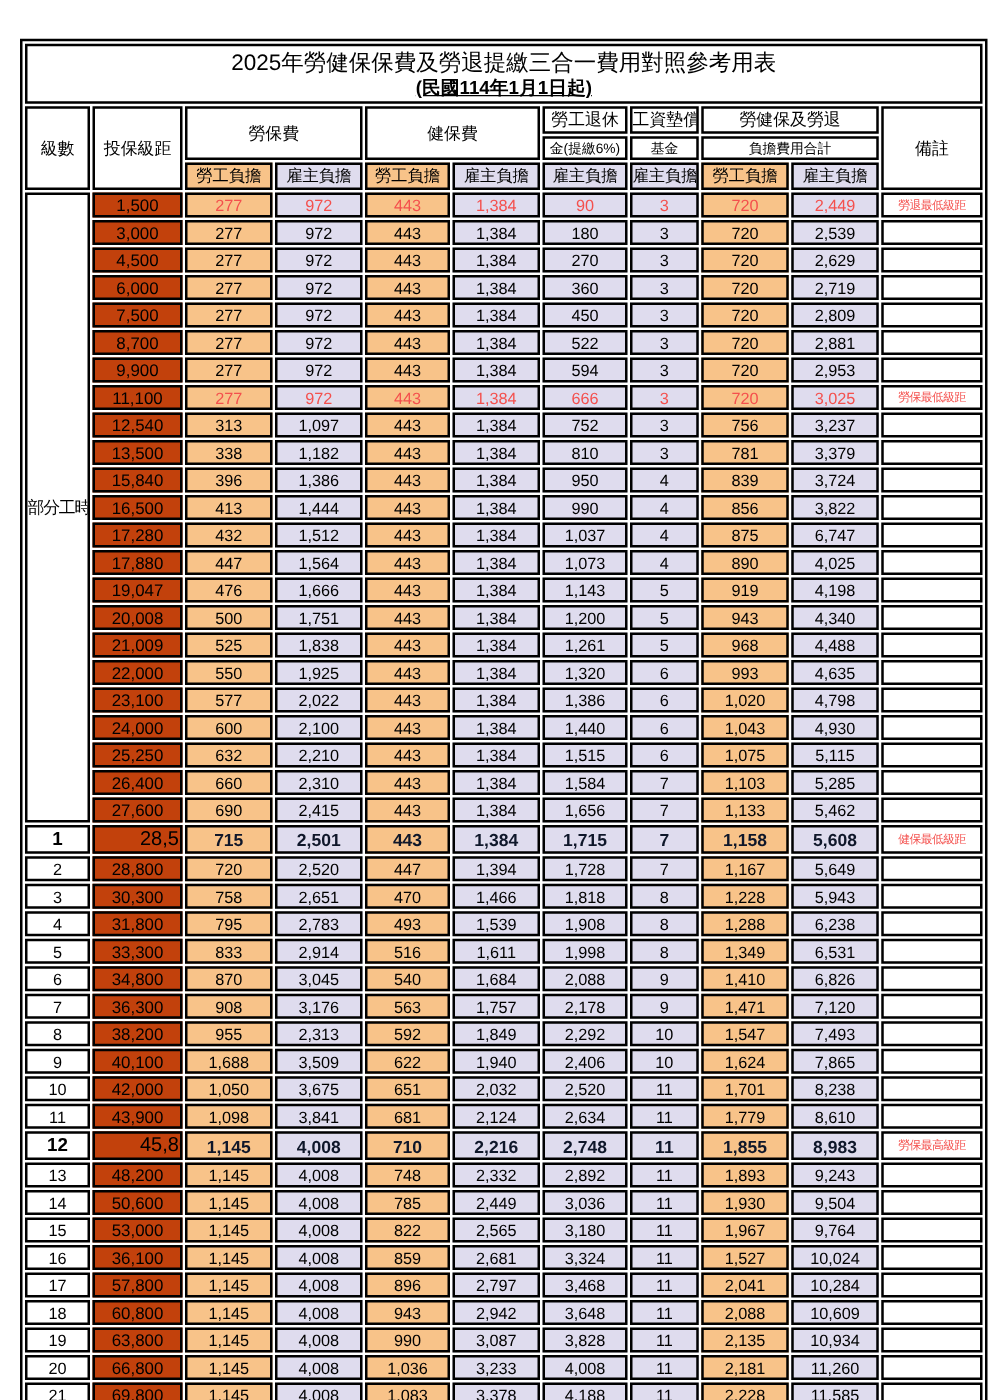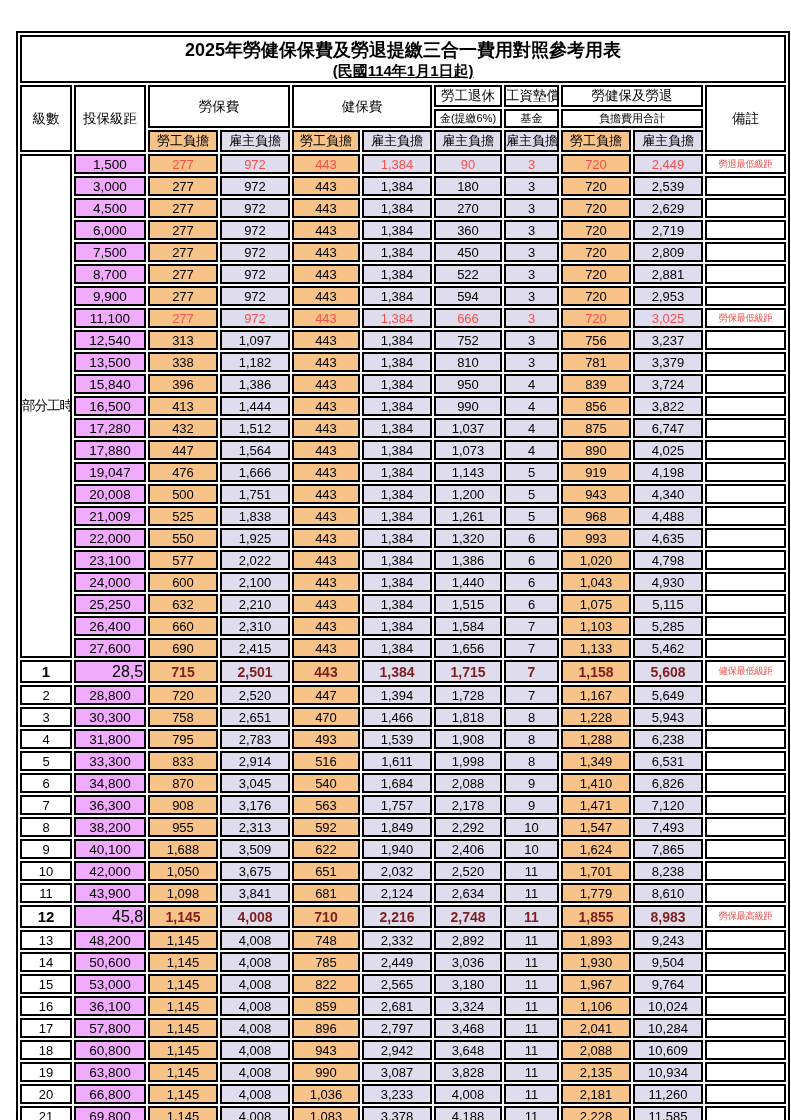--- a/index.html
+++ b/index.html
@@ -21,35 +21,35 @@
     border: 2px solid #000;
     box-sizing: border-box;
     text-align: center;
     vertical-align: middle;
     padding: 0;
     overflow: hidden;
     white-space: nowrap;
     font-weight: normal;
   }
   .title-cell { height: 48px; }
-  .title-main { font-size: 18px; font-weight: bold; line-height: 1.35; }
+  .title-main { font-size: 18px; font-weight: normal; line-height: 1.35; }
   .title-sub  { font-size: 15px; font-weight: bold; line-height: 1.2; text-decoration: underline; }
   .h1 { height: 17px; font-size: 13.5px; }
   .h2 { height: 17px; font-size: 11px; }
   .sub { height: 20px; font-size: 13px; }
   .c-emp { background: #f8c389; }
   .c-er  { background: #dfdcee; }
   td.level   { font-size: 13px; background: #fff; }
   td.group   { font-size: 13.5px; letter-spacing: -1px; }
-  td.bracket { font-size: 13.5px; background: #f0abfc; }
+  td.bracket { font-size: 13.5px; background: #c2410c; }
   td.val     { font-size: 13px; height: 20px; }
   td.remark  { font-size: 9.5px; font-weight: normal; color: #f4504d; background: #fff; letter-spacing: -0.5px; }
   tr.red td.val { color: #f4504d; }
   tr.hl td { height: 23px; }
-  tr.hl td.val { color: #7f1d1d; font-weight: bold; font-size: 14px; }
+  tr.hl td.val { color: #0f172a; font-weight: bold; font-size: 14px; }
   tr.hl td.bracket { font-weight: normal; font-size: 16px; padding-left: 36px; }
   tr.hl td.level { font-weight: bold; font-size: 15px; }
 </style>
 </head>
 <body>
 
 <div class="page">
   <table class="fee">
     <colgroup>
       <col style="width:52px">
@@ -572,21 +572,21 @@
         </tr>
         <tr>
           <td class="level">16</td>
           <td class="bracket">36,100</td>
           <td class="val c-emp">1,145</td>
           <td class="val c-er">4,008</td>
           <td class="val c-emp">859</td>
           <td class="val c-er">2,681</td>
           <td class="val c-er">3,324</td>
           <td class="val c-er">11</td>
-          <td class="val c-emp">1,106</td>
+          <td class="val c-emp">1,527</td>
           <td class="val c-er">10,024</td>
           <td class="remark"></td>
         </tr>
         <tr>
           <td class="level">17</td>
           <td class="bracket">57,800</td>
           <td class="val c-emp">1,145</td>
           <td class="val c-er">4,008</td>
           <td class="val c-emp">896</td>
           <td class="val c-er">2,797</td>

